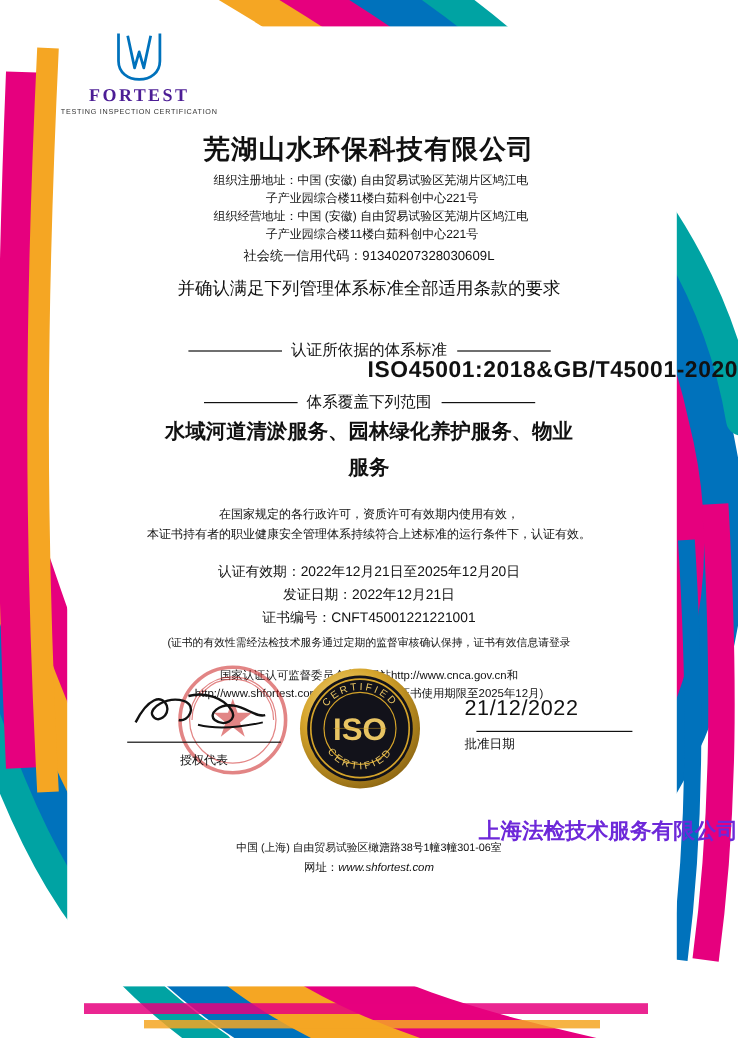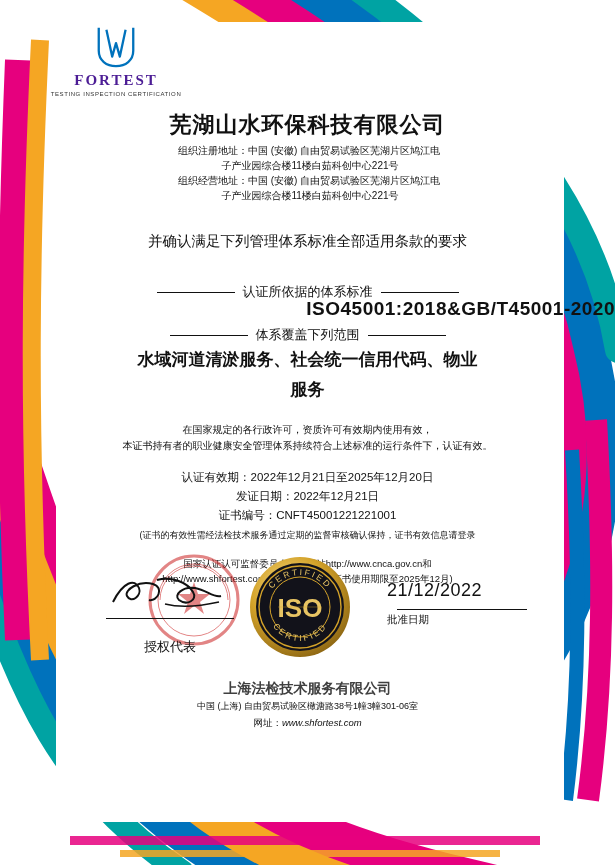--- a/index.html
+++ b/index.html
@@ -207,23 +207,23 @@
   
   .sig-wrap {
     position: absolute;
     left: 95px;
     top: 566px;
     width: 150px;
     text-align: center;
   }
   .sig-img { height: 52px; position: relative; }
   .sig-label {
-    font-size: 13px;
-    color: #111;
-    margin-top: 19px;
+    font-size: 10px;
+    color: #111;
+    margin-top: 8px;
   }
   .sig-underline {
     width: 128px;
     height: 1px;
     background: #111;
     margin: 0 auto 3px auto;
   }
 
   .date-wrap {
     position: absolute;
@@ -250,24 +250,24 @@
     left: 248px;
     top: 555px;
     width: 104px;
     height: 104px;
   }
 
   .issuer {
     position: absolute;
     left: 0; right: 0;
     top: 680px;
-    text-align: center;
-    font-size: 14px;
+    text-align: right;
+    font-size: 18px;
     font-weight: bold;
-    color: #404040;
+    color: #6d28d9;
   }
   .issuer-addr {
     position: absolute;
     left: 0; right: 0;
     top: 700px;
     text-align: center;
     font-size: 9px;
     color: #111;
   }
   .issuer-web {
@@ -344,36 +344,39 @@
 
     <div class="company">芜湖山水环保科技有限公司</div>
 
     <div class="addr-block">
       <div class="addr-line">组织注册地址：中国 (安徽) 自由贸易试验区芜湖片区鸠江电</div>
       <div class="addr-line l2">子产业园综合楼11楼白茹科创中心221号</div>
       <div class="addr-line">组织经营地址：中国 (安徽) 自由贸易试验区芜湖片区鸠江电</div>
       <div class="addr-line l2">子产业园综合楼11楼白茹科创中心221号</div>
     </div>
 
+    <div class="credit">
+      <span>社会统一信用代码：</span><span>91340207328030609L</span>
+    </div>
 
     <div class="stmt">
       <div>并确认满足下列管理体系标准全部适用条款的要求</div>
     </div>
 
     <div class="rule-title rt1">
       <span class="bar"></span><span>认证所依据的体系标准</span><span class="bar"></span>
     </div>
     <div class="std">ISO45001:2018&amp;GB/T45001-2020</div>
 
     <div class="rule-title rt2">
       <span class="bar"></span><span>体系覆盖下列范围</span><span class="bar"></span>
     </div>
 
     <div class="scope">
-      <div>水域河道清淤服务、社会统一信用代码、物业</div>
+      <div>水域河道清淤服务、园林绿化养护服务、物业</div>
       <div>服务</div>
     </div>
 
     <div class="para">
       <div>在国家规定的各行政许可，资质许可有效期内使用有效，</div>
       <div>本证书持有者的职业健康安全管理体系持续符合上述标准的运行条件下，认证有效。</div>
     </div>
 
     <div class="details">
       <div>

